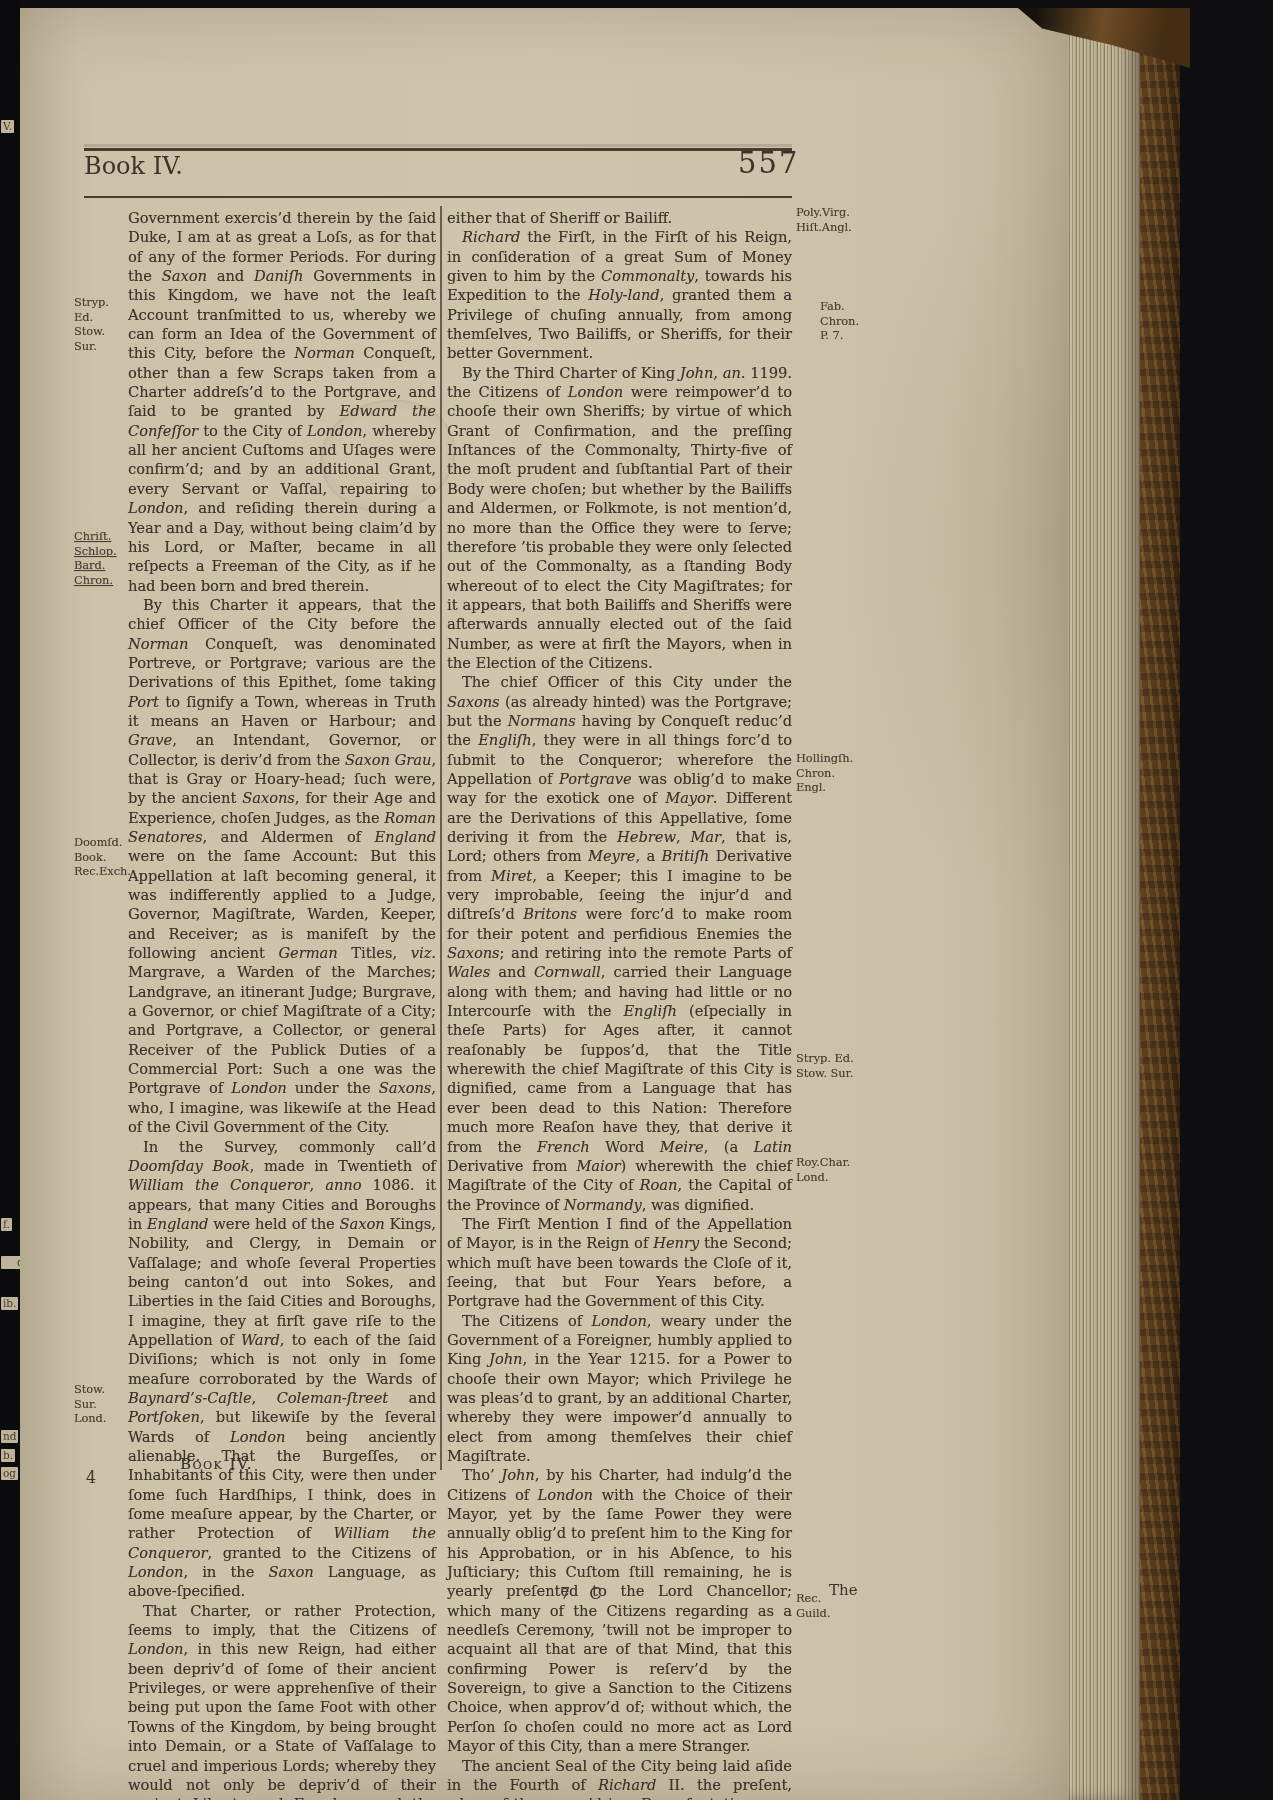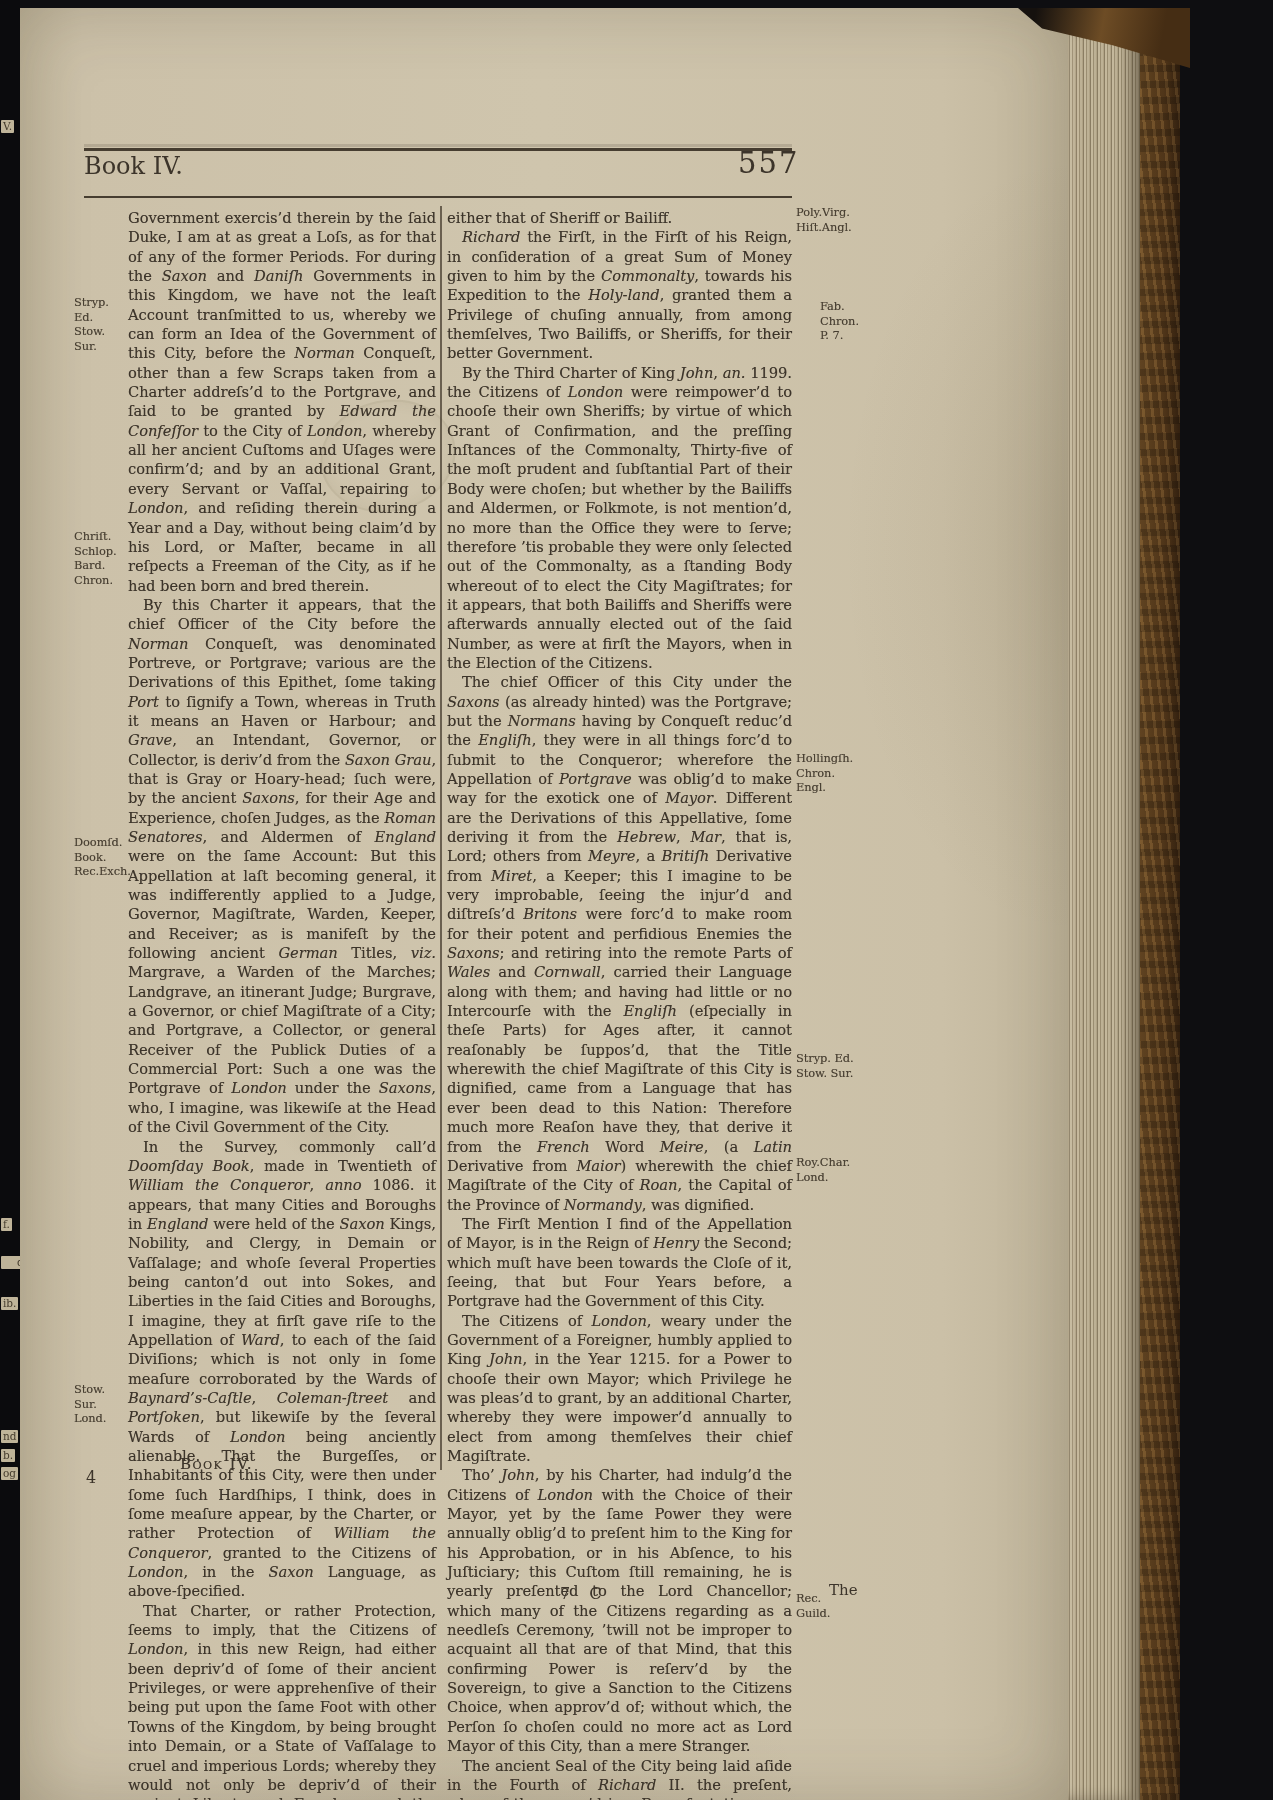--- a/index.html
+++ b/index.html
@@ -110,21 +110,21 @@
       <p class="para">The Firſt Mention I find of the Appellation of Mayor, is in the Reign of <i>Henry</i> the Second; which muſt have been towards the Cloſe of it, ſeeing, that but Four Years before, a Portgrave had the Government of this City.</p>
       <p class="para">The Citizens of <i>London</i>, weary under the Government of a Foreigner, humbly applied to King <i>John</i>, in the Year 1215. for a Power to chooſe their own Mayor; which Privilege he was pleas’d to grant, by an additional Charter, whereby they were impower’d annually to elect from among themſelves their chief Magiſtrate.</p>
       <p class="para">Tho’ <i>John</i>, by his Charter, had indulg’d the Citizens of <i>London</i> with the Choice of their Mayor, yet by the ſame Power they were annually oblig’d to preſent him to the King for his Approbation, or in his Abſence, to his Juſticiary; this Cuſtom ſtill remaining, he is yearly preſented to the Lord Chancellor; which many of the Citizens regarding as a needleſs Ceremony, ’twill not be improper to acquaint all that are of that Mind, that this confirming Power is reſerv’d by the Sovereign, to give a Sanction to the Citizens Choice, when approv’d of; without which, the Perſon ſo choſen could no more act as Lord Mayor of this City, than a mere Stranger.</p>
       <p class="para">The ancient Seal of the City being laid aſide in the Fourth of <i>Richard</i> II. the preſent, whereof the annex’d is a Repreſentation, was made in the ſame Year, 1381.</p>
     </div>
 
   <div class="mnotes left">
 
   <div class="mnote" style="top: 296px;">Stryp. Ed.
 Stow. Sur.</div>
-      <div class="mnote" style="top: 530px;">Chriſt.
+      <div class="mnote" style="top: 530px; text-decoration: underline;">Chriſt.
 Schlop.
 Bard.
 Chron.</div>
       <div class="mnote" style="top: 836px;">Doomſd.
 Book.
 Rec.Exch.</div>
       <div class="mnote" style="top: 1383px;">Stow. Sur.
 Lond.</div>
     </div>
   <div class="mnotes right">

